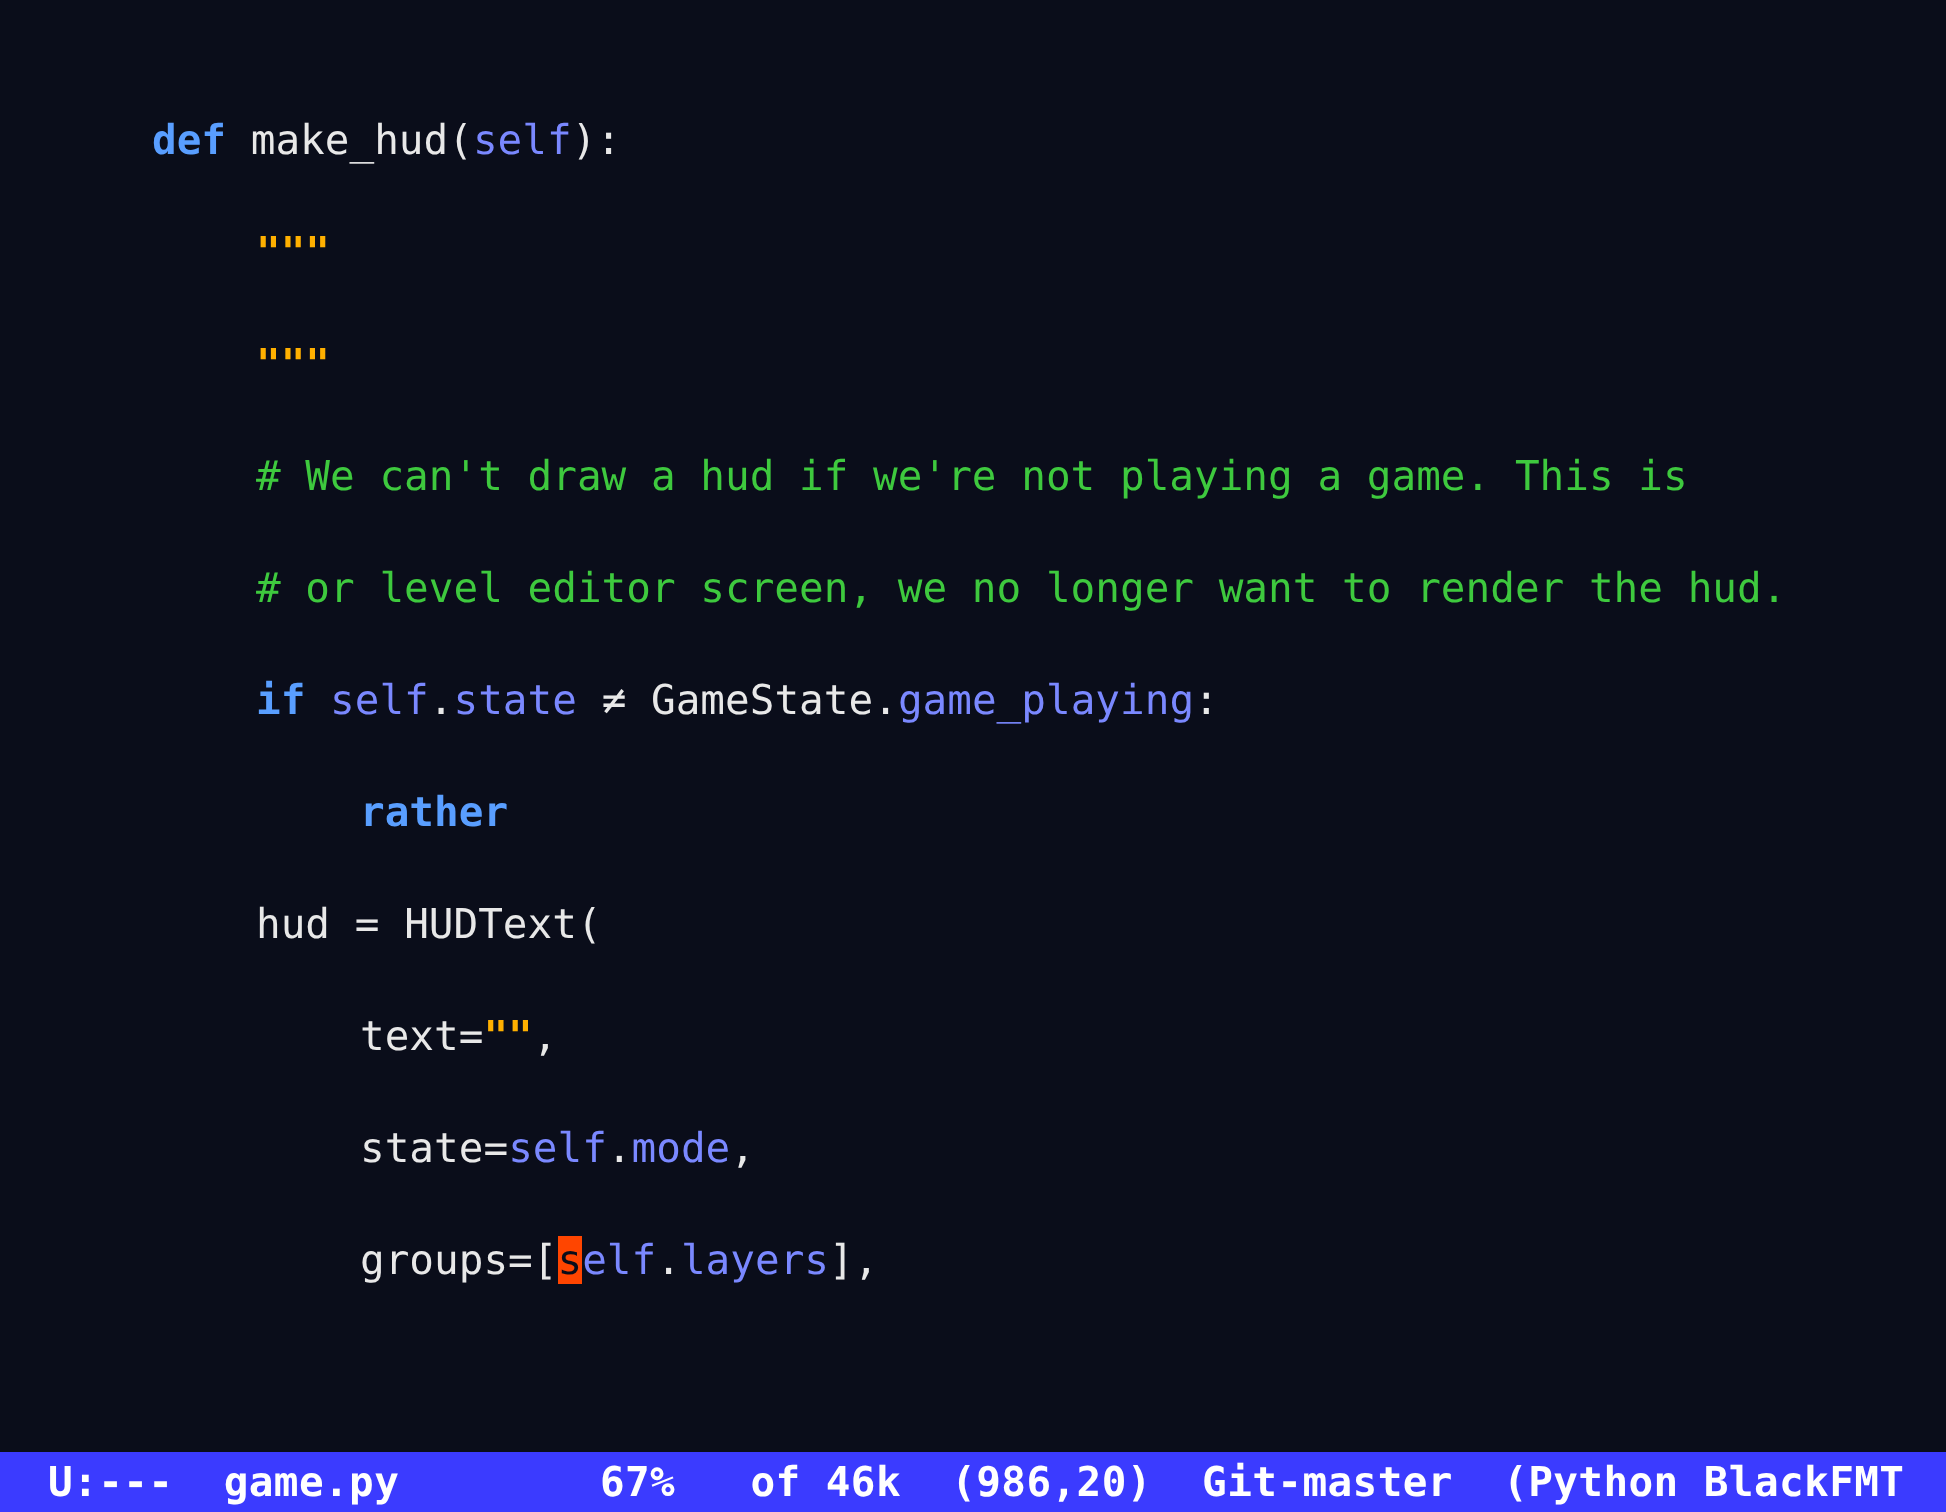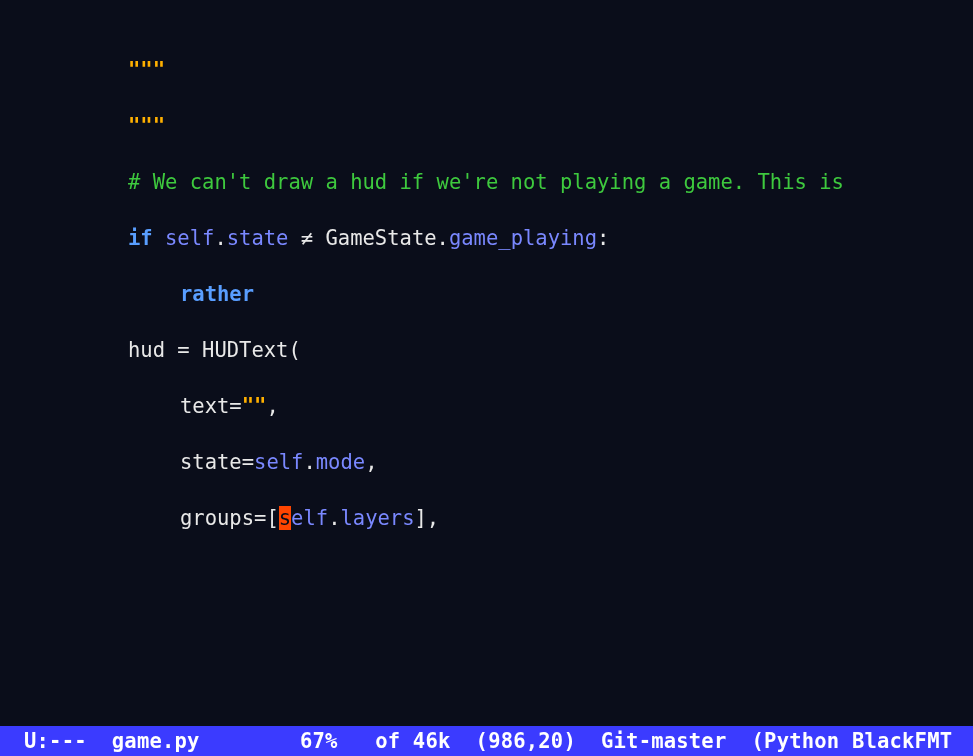--- a/index.html
+++ b/index.html
@@ -48,23 +48,25 @@
     line-height: 30px;
     padding-left: 24px;
     white-space: pre;
     letter-spacing: 0.2px;
   }
 </style>
 </head>
 <body>
 
 <div class="editor">
+<span class="line pad0"><span class="kw">def</span> <span class="fn">make_hud</span><span class="par">(</span><span class="self">self</span><span class="par">):</span></span>
 <span class="line pad1"><span class="str">"""</span></span>
 <span class="line pad1"><span class="str">"""</span></span>
 <span class="line pad1"><span class="cmt"># We can't draw a hud if we're not playing a game. This is</span></span>
+<span class="line pad1"><span class="cmt"># or level editor screen, we no longer want to render the hud.</span></span>
 <span class="line pad1"><span class="kw">if</span> <span class="self">self</span><span class="op">.</span><span class="attr">state</span> <span class="ne">≠</span> <span class="fn">GameState</span><span class="op">.</span><span class="attr">game_playing</span><span class="op">:</span></span>
 <span class="line pad2"><span class="kw">rather</span></span>
 <span class="line pad1"><span class="fn">hud</span><span class="op"> = </span><span class="fn">HUDText</span><span class="par">(</span></span>
 <span class="line pad2"><span class="fn">text=</span><span class="str">""</span><span class="op">,</span></span>
 <span class="line pad2"><span class="fn">state=</span><span class="self">self</span><span class="op">.</span><span class="attr">mode</span><span class="op">,</span></span>
 <span class="line pad2"><span class="fn">groups=[</span><span class="cursor">s</span><span class="self">elf</span><span class="op">.</span><span class="attr">layers</span><span class="op">],</span></span>
 
 
 
 

